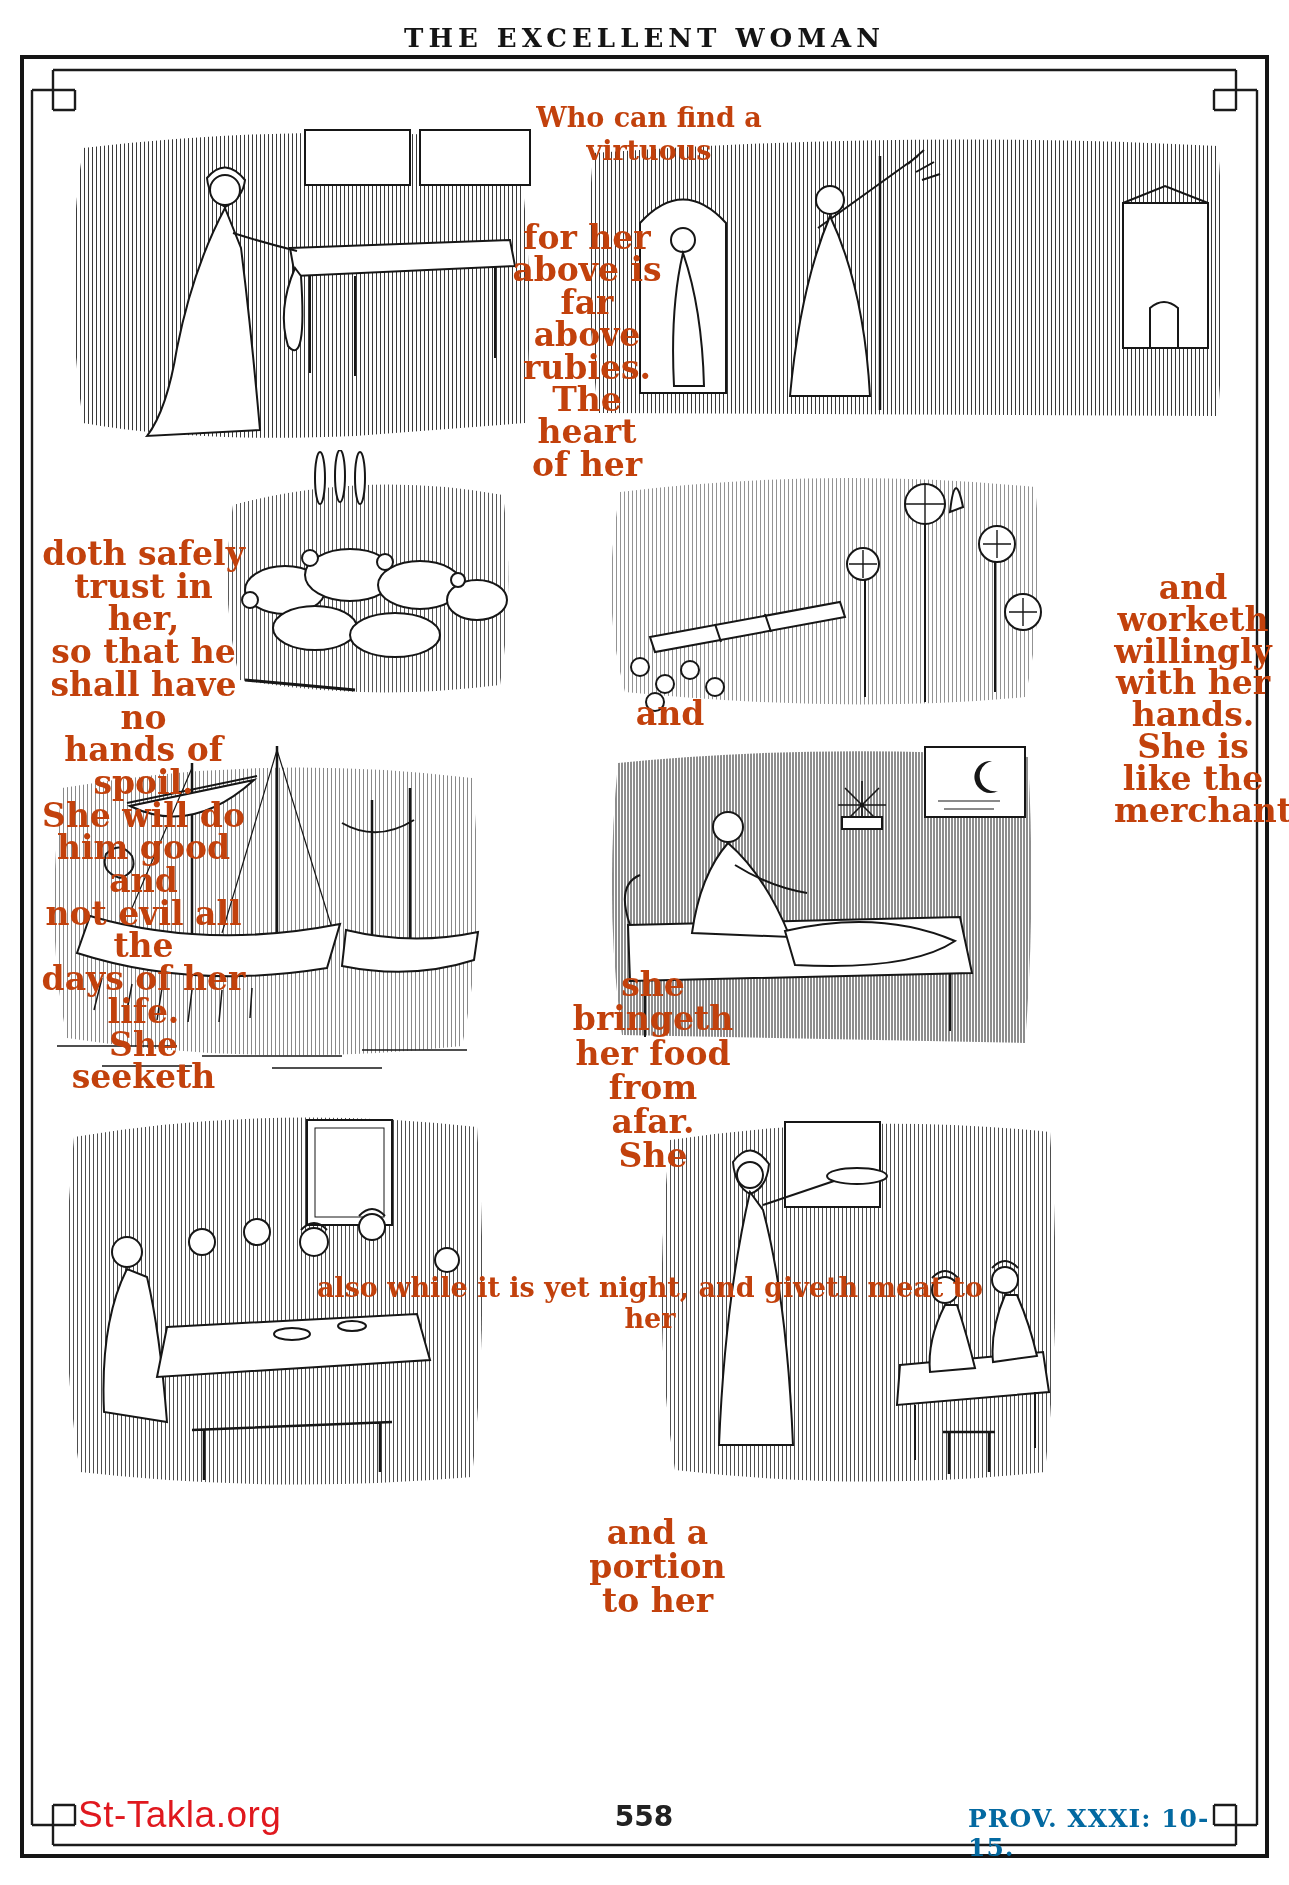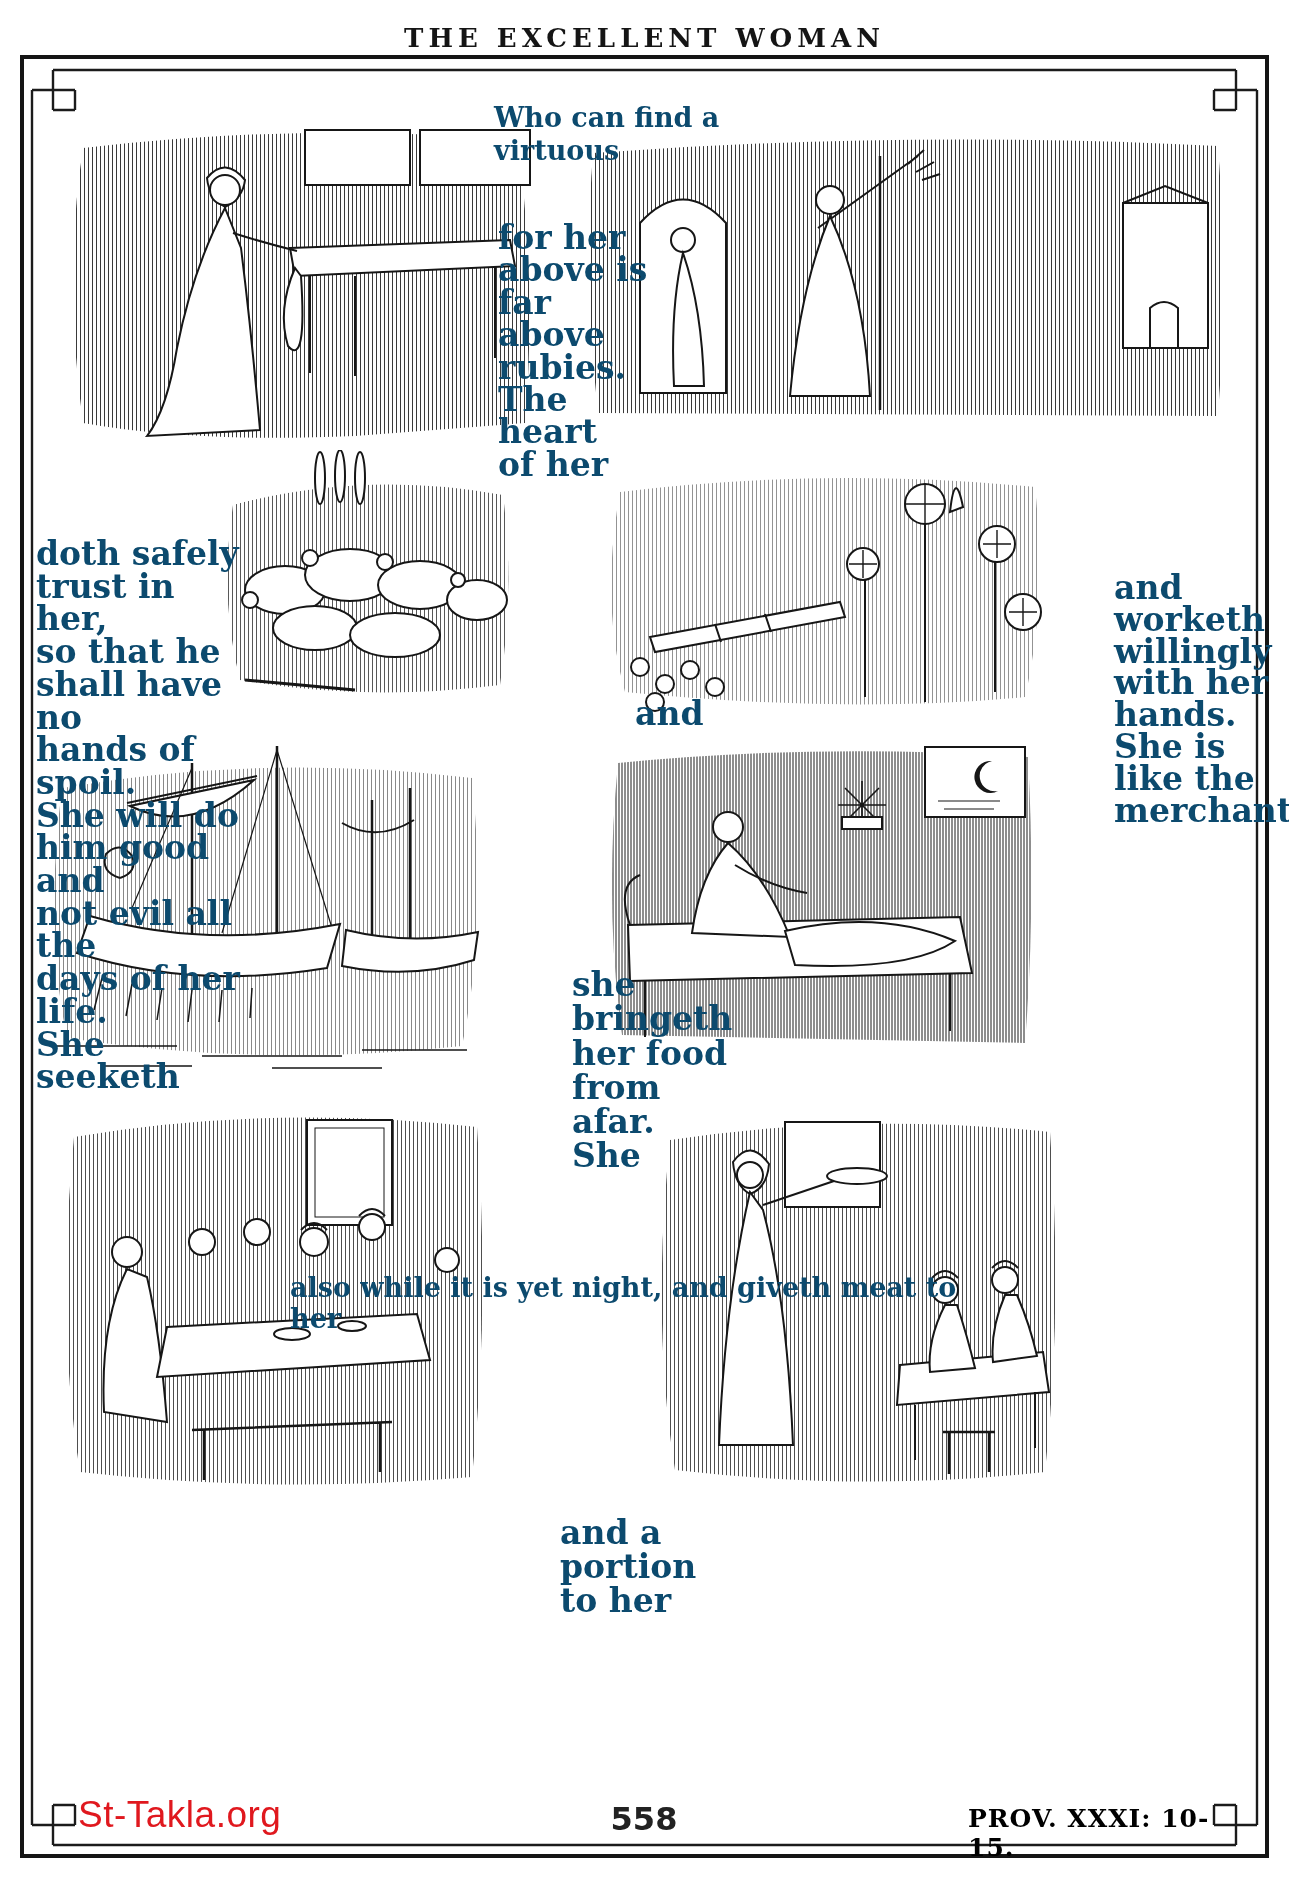--- a/index.html
+++ b/index.html
@@ -14,46 +14,46 @@
   .abs{position:absolute;}
   #title{
     top:6px;left:0;width:1289px;
     text-align:center;
     font-size:26px;font-weight:700;
     letter-spacing:5px;
     color:#151515;
   }
   .verse{
     font-weight:700;
-    color:#0c4a6e;
-    text-align:left;
+    color:#c2410c;
+    text-align:center;
   }
   .v26{font-size:33px;line-height:32.5px;}
   .line{display:block;}
   #frame-svg{top:0;left:0;}
   .ill svg{display:block;}
   #watermark{
     top:1794px;left:78px;
     font-family:"Liberation Sans", sans-serif;
     font-size:37px;font-weight:400;
     color:#e0181e;
     letter-spacing:0.5px;
     text-align:right;
   }
   #page-number{
     top:1800px;left:564px;width:160px;
     text-align:center;
     font-family:"DejaVu Sans", sans-serif;
-    font-size:32px;font-weight:700;color:#222;
+    font-size:28px;font-weight:700;color:#222;
   }
   #reference{
     top:1804px;left:968px;width:280px;
     text-align:left;
     font-size:25px;font-weight:700;
-    letter-spacing:1px;color:#000000;
+    letter-spacing:1px;color:#0369a1;
   }
 </style>
 </head>
 <body>
 
 <svg width="0" height="0" style="position:absolute" aria-hidden="true">
   <defs>
     <pattern id="hv" width="4" height="4" patternUnits="userSpaceOnUse">
       <path d="M1.5,0 V4" stroke="#3a3a3a" stroke-width="1"></path>
     </pattern>

